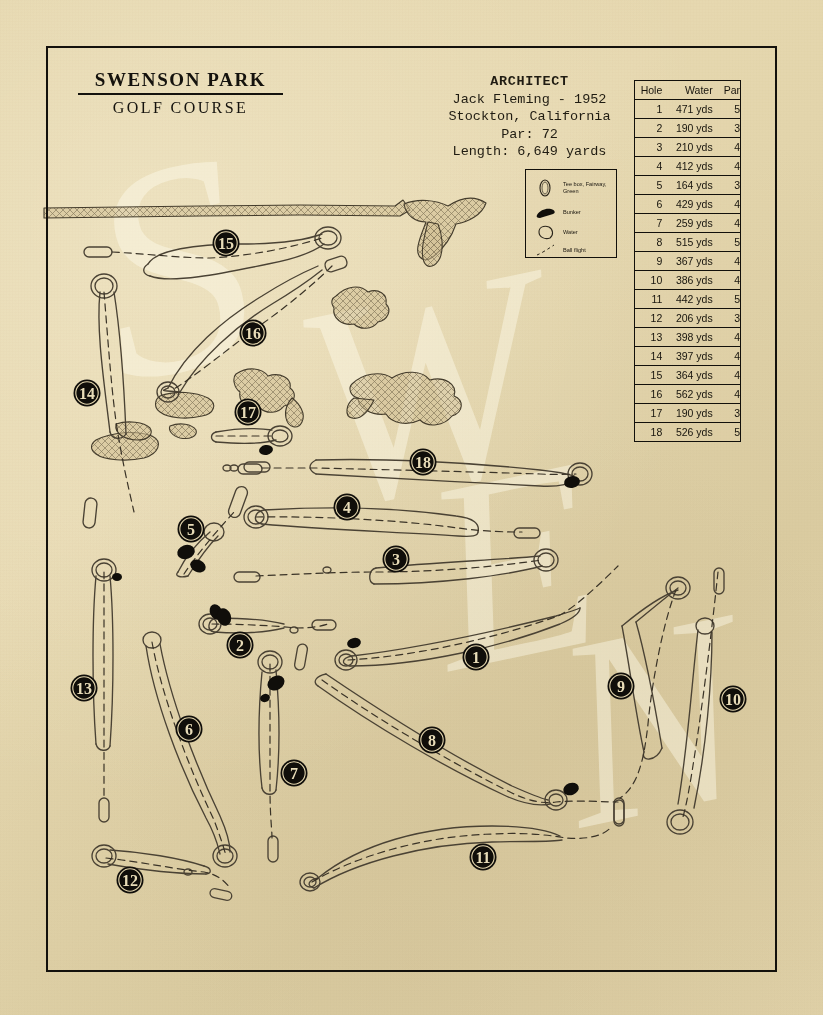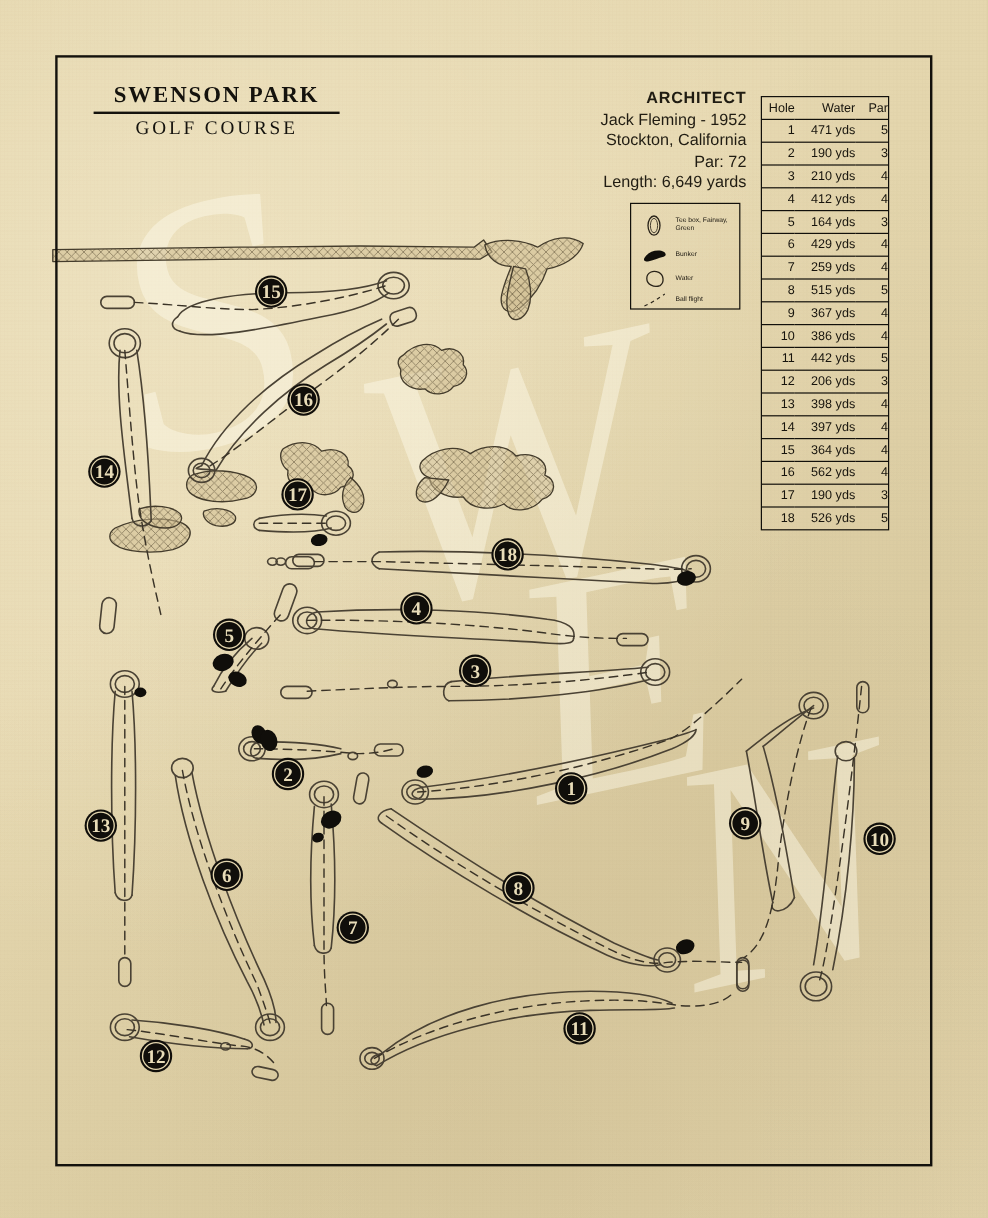--- a/index.html
+++ b/index.html
@@ -40,23 +40,23 @@
     line-height:1.05;
   }
   #titlerule{height:2px;background:#14120d;margin:3px 0 4px 0;}
   #subtitle{
     font-family:"Liberation Serif", serif;
     font-size:16px;letter-spacing:2.4px;color:#14120d;
   }
 
   
   #architect{
-    position:absolute;right:201px;top:73px;width:185px;text-align:right;
+    position:absolute;right:201px;top:73px;width:185px;text-align:center;
     color:#201c12;font-size:13.5px;line-height:1.30;
-    font-family:Liberation Sans, sans-serif;
+    font-family:Liberation Mono, monospace;
   }
   #architect .hd{font-weight:700;font-size:13.5px;letter-spacing:.6px;}
 
   
   #card{
     position:absolute;left:634px;top:80px;width:107px;
     border:1.6px solid #12100b;
     background:rgba(226,211,170,.25);
     box-sizing:border-box;
   }

